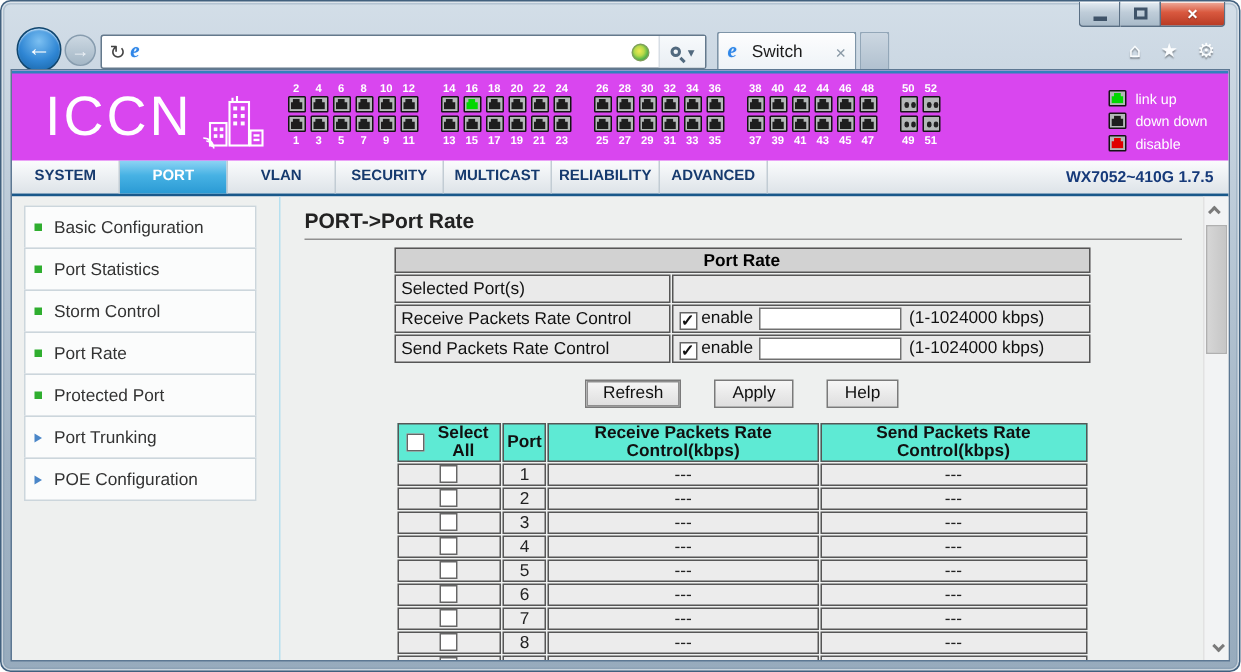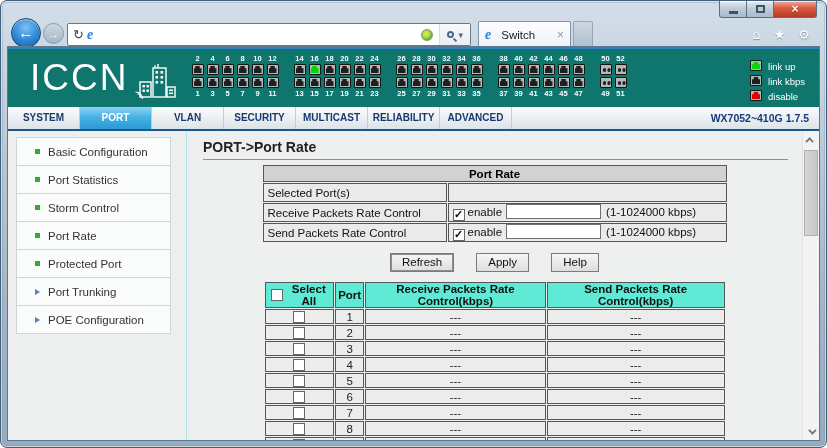--- a/index.html
+++ b/index.html
@@ -60,21 +60,21 @@
   .winbtn.close { width:43px; border-left:none; border-radius:0 0 3px 0;
             background:linear-gradient(#f0b0a0,#d9593f 45%,#b83a24);
             color:#fff; font-weight:bold; font-size:12px; text-shadow:0 1px 1px rgba(0,0,0,.4); }
   .glyph-min { width:9px; height:3px; background:#3f5369; margin-top:6px; }
   .glyph-max { width:9px; height:8px; border:2px solid #3f5369; }
   .quick-icons { position:absolute; right:16px; top:26px; display:flex; gap:13px;
             color:#fbfdfe; font-size:13px; text-shadow:0 1px 1px rgba(0,0,0,.35);
             font-family:"DejaVu Sans", sans-serif; }
 
   
-  .app-header { position:relative; height:60px; background:#0f766e; border-top:2px solid #3181bd; }
+  .app-header { position:relative; height:60px; background:#d946ef; border-top:2px solid #3181bd; }
   .brand { position:absolute; left:22px; top:7px; display:flex; align-items:flex-start; }
   .logo-text { color:#fff; font-size:37px; letter-spacing:2px; line-height:44px; }
   .logo-icon { margin-left:6px; margin-top:8px; }
   .ports-panel { position:absolute; left:182px; top:5px; display:flex; gap:12px; }
   .pgroup { display:flex; }
   .pcol { width:15px; display:flex; flex-direction:column; align-items:center; }
   .pnum { height:9px; line-height:9px; font-size:7.5px; font-weight:bold; color:#fff; }
   .port { width:12px; height:11px; background:#b4b8b8; border:1px solid #141414; border-radius:1px;
           position:relative; margin:1px 0; }
   .port::after { content:""; position:absolute; left:1px; top:1px; width:8px; height:7px; background:#1e1e1e;
@@ -95,21 +95,21 @@
   .nav-tab.active { background:linear-gradient(#8ed4f4 0%,#47b2e4 45%,#2a9ad4 100%); color:#fff; }
   .device-label { margin-left:auto; line-height:22px; padding-right:10px; font-size:10.5px;
          font-weight:bold; color:#163a7a; }
 
   
   .content { position:relative; height:calc(100% - 84px); background:#eef0ef; display:flex;
              overflow:hidden; }
   .sidebar { width:178px; padding:7px 0 0 8px; flex:none; }
   .menu { width:155px; }
   .menu-item { height:29px; border:1px solid #ccd6dc; margin-top:-1px; background:#fbfcfc;
-             display:flex; align-items:center; padding-left:18px; gap:8px; font-size:11.5px;
+             display:flex; align-items:center; padding-left:6px; gap:8px; font-size:11.5px;
              color:#333; cursor:pointer; }
   .b-square { width:5px; height:5px; background:#2fae2f; flex:none; }
   .b-arrow { width:0; height:0; border-left:5px solid #4a86c8; border-top:3.5px solid transparent;
              border-bottom:3.5px solid transparent; flex:none; }
 
   .main { flex:1; border-left:1px solid #b5e0f0; overflow:hidden; padding-top:8px; }
   .breadcrumb { margin-left:16px; font-size:14px; font-weight:bold; color:#222; }
   .rule { margin:4px 14px 0 16px; border-top:1px solid #909090; }
 
   table { border-collapse:separate; border-spacing:1px; font-size:11.5px; }
@@ -397,21 +397,21 @@
             </div>
           </div>
         </div>
       <div class="legend">
           <div class="legend-item">
             <span class="port up"></span>
             <span class="legend-label">link up</span>
           </div>
           <div class="legend-item">
             <span class="port"></span>
-            <span class="legend-label">link kbps</span>
+            <span class="legend-label">down down</span>
           </div>
           <div class="legend-item">
             <span class="port disable"></span>
             <span class="legend-label">disable</span>
           </div>
         </div>
     </div>
 
     <div class="nav">
 

